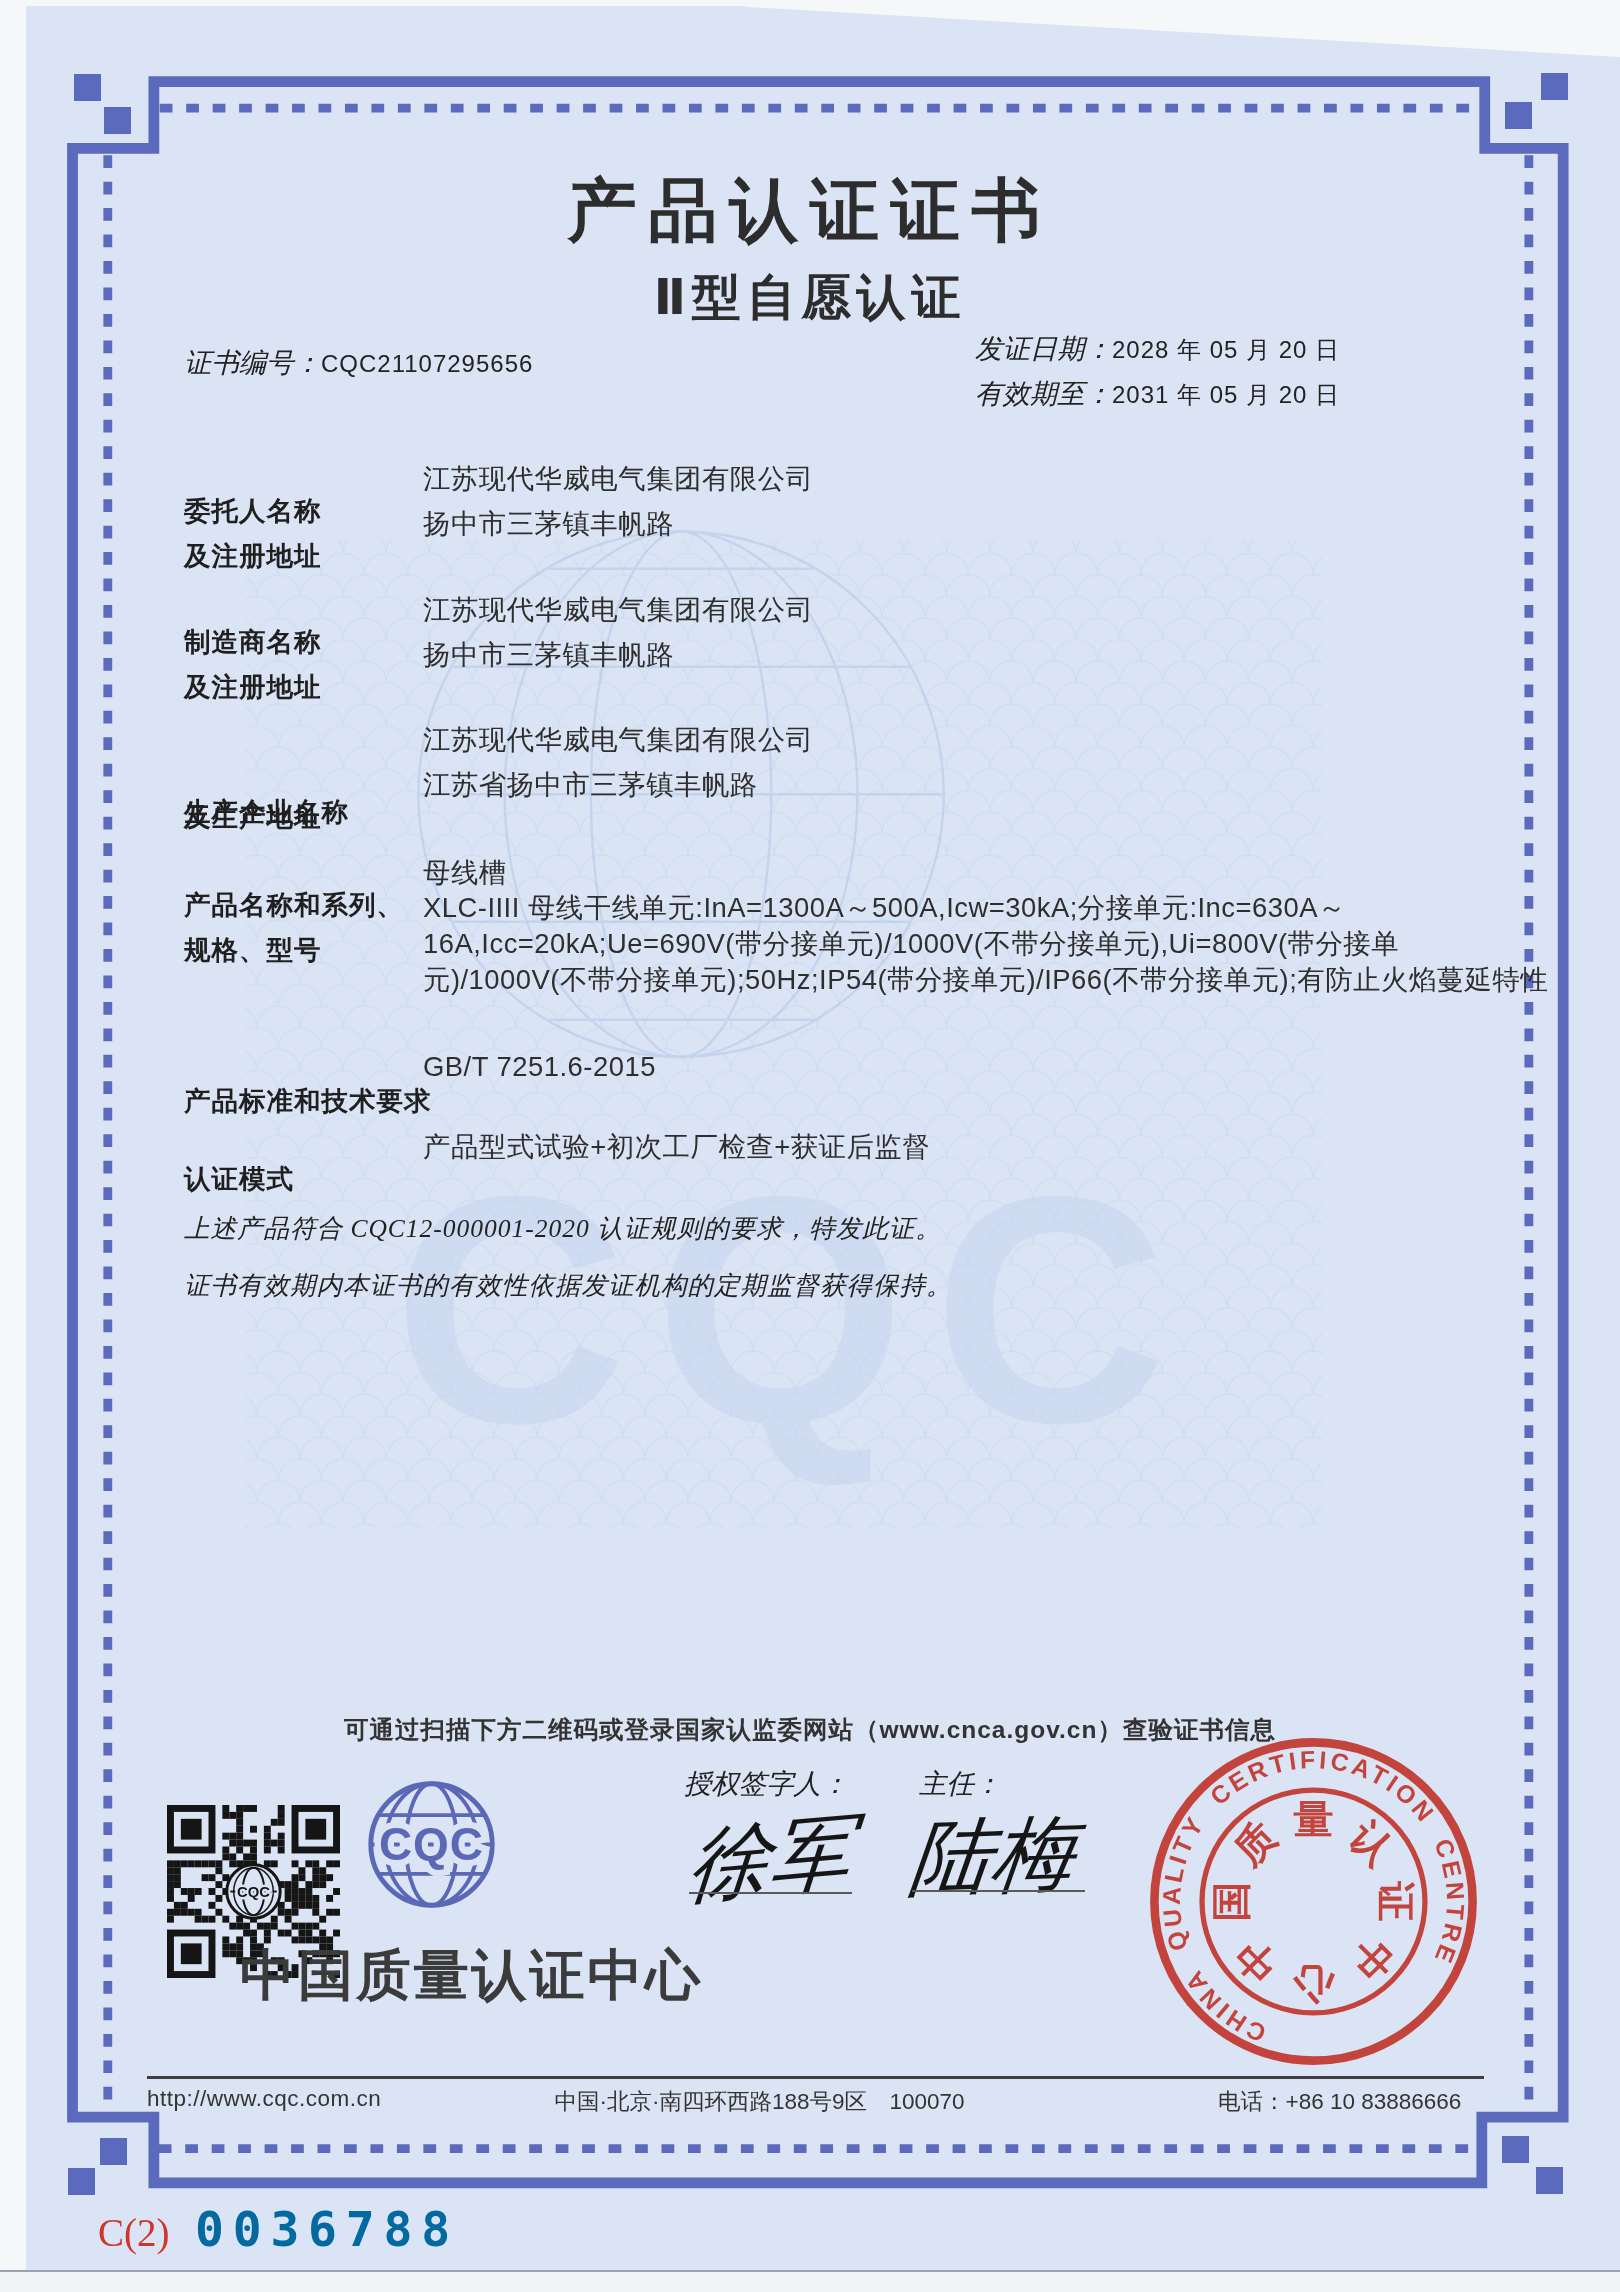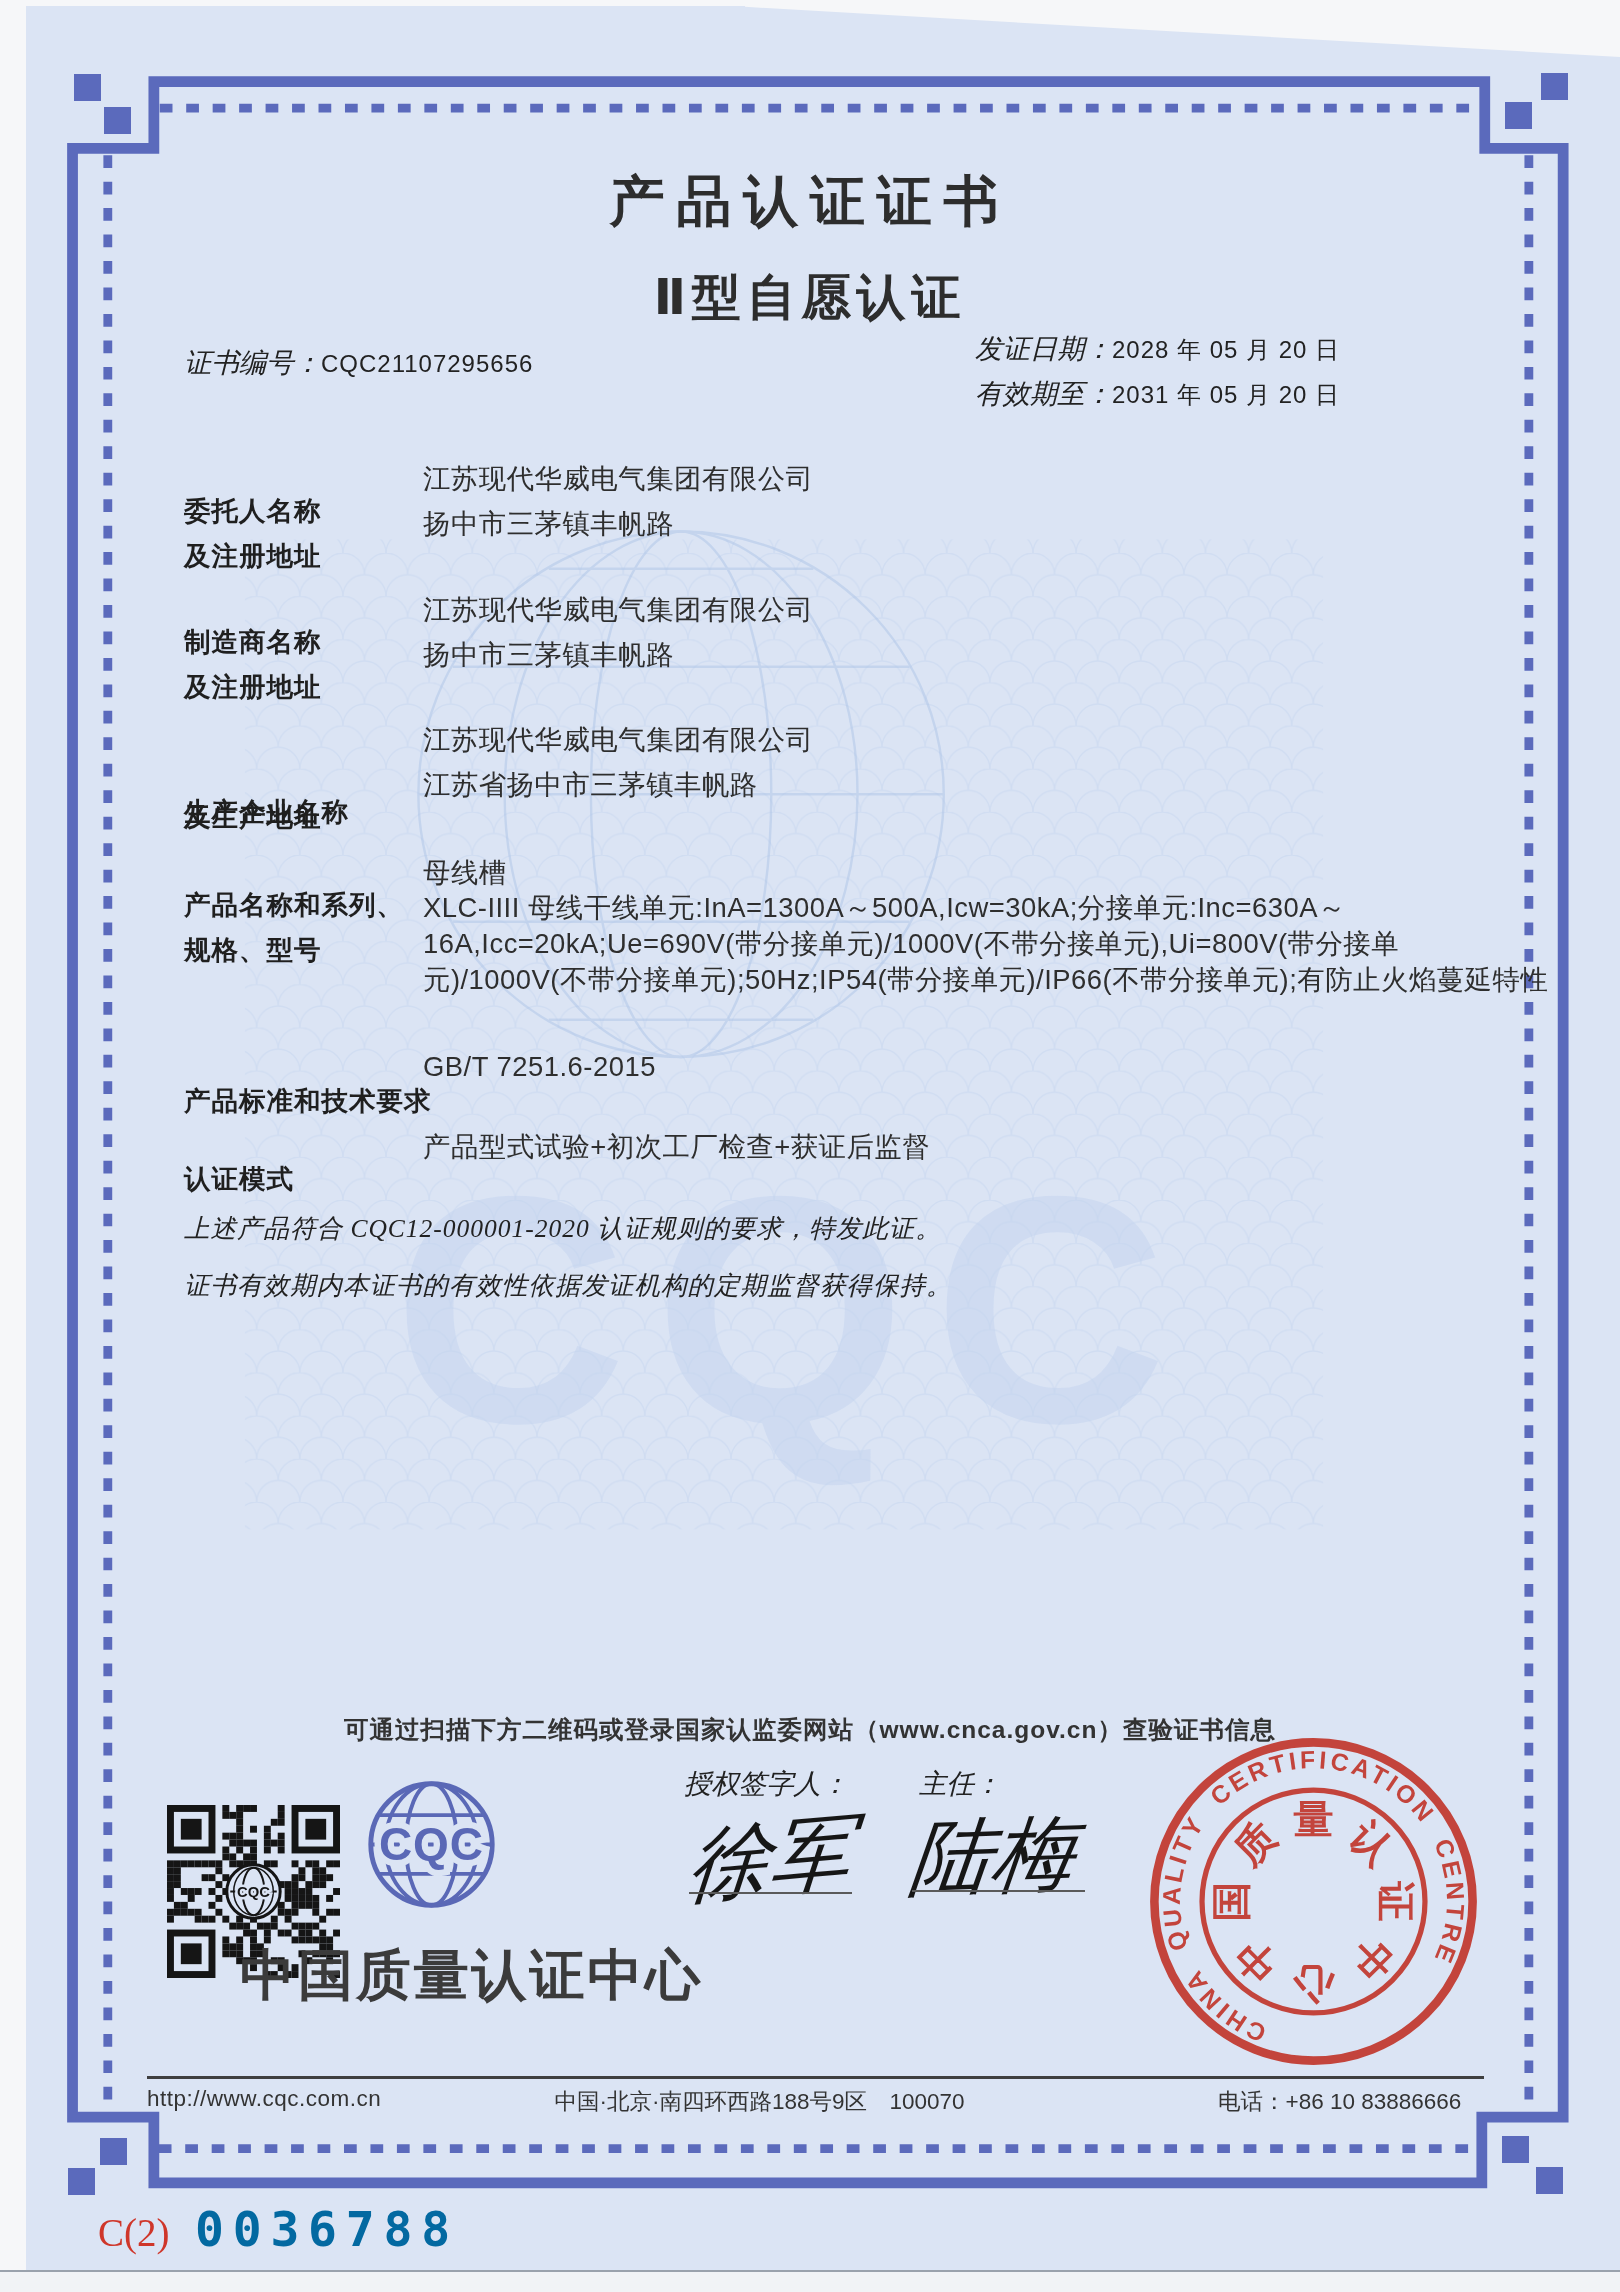--- a/index.html
+++ b/index.html
@@ -16,21 +16,21 @@
     position:relative;width:1620px;height:2293px;background:var(--bg);
     overflow:hidden;
     font-family:"Liberation Sans","DejaVu Sans",sans-serif;color:var(--ink);
   }
   .abs{position:absolute;}
   .nowrap{white-space:nowrap;}
   .kai{font-family:"Liberation Serif","DejaVu Serif",serif;font-style:italic;}
   .sq{position:absolute;width:26.5px;height:26.5px;background:var(--border);}
   .lbl{font-weight:700;font-size:26.5px;color:#1f1f1f;letter-spacing:1px;margin-top:32px;}
   .val{font-size:27.4px;color:#2e2e2e;letter-spacing:0.5px;}
-  .title{width:100%;text-align:center;font-size:55px;font-weight:700;letter-spacing:11.8px;color:#2d2d2d;}
+  .title{width:100%;text-align:center;font-size:69px;font-weight:700;letter-spacing:11.8px;color:#2d2d2d;}
   .subtitle{width:100%;text-align:center;font-size:49px;font-weight:700;letter-spacing:5.9px;color:#2d2d2d;}
   .metaline{font-size:27.4px;color:#222;}
   .metaline .num{font-family:Liberation Sans, sans-serif;font-style:normal;font-size:24px;letter-spacing:1px;text-align:right;}
   .statement{font-size:25.5px;color:#222;letter-spacing:1px;}
   .footer-t{font-size:22.5px;color:#333;}
   .sig{font-size:82px;color:#161616;font-family:"Liberation Serif","DejaVu Serif",serif;font-style:italic;}
   .sigline{position:absolute;height:2px;background:#5a5a5a;}
   .edge{position:absolute;background:#f6f7f9;}
 </style>
 </head>

